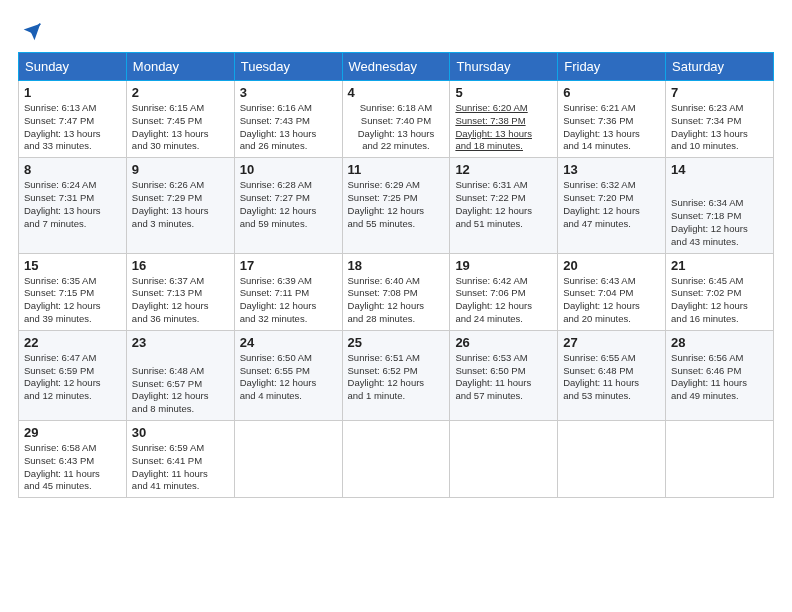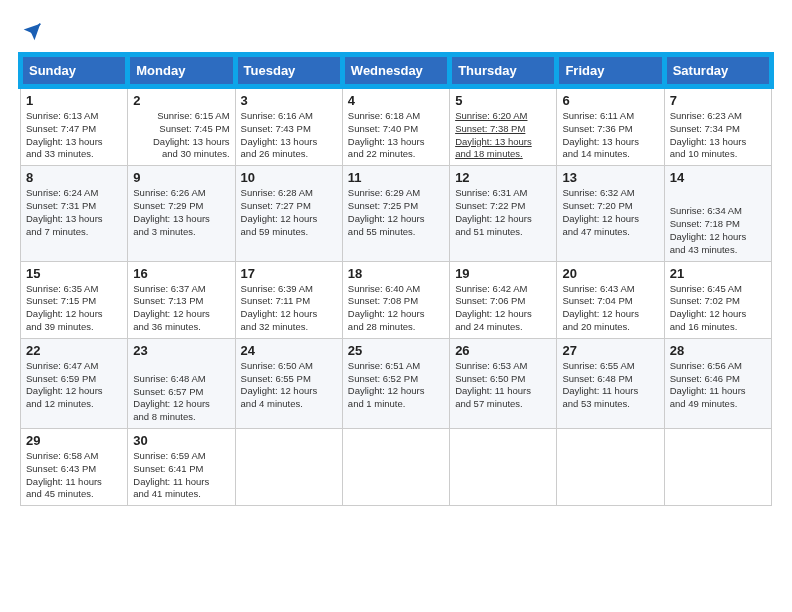--- a/index.html
+++ b/index.html
@@ -66,22 +66,22 @@
       width: 100%;
       border-collapse: collapse;
       table-layout: fixed;
     }
     .calendar-table th {
       background-color: #2d6cc0;
       color: #fff;
       text-align: left;
       padding: 6px 6px;
       font-size: 13px;
-      font-weight: bold;
-      border: 5px solid #0ea5e9;
+      font-weight: normal;
+      border: 1px solid #0ea5e9;
     }
     .calendar-table td {
       border: 1px solid #ccc;
       vertical-align: top;
       padding: 4px 5px;
       font-size: 10px;
       color: #333;
       background: #fff;
       height: 74px;
     }
@@ -141,49 +141,49 @@
     <tr>
           <td>
             <span class="day-number">1</span>
             <div class="cell-text" style="white-space: pre-line;">Sunrise: 6:13 AM
 Sunset: 7:47 PM
 Daylight: 13 hours
 and 33 minutes.</div>
           </td>
           <td>
             <span class="day-number">2</span>
-            <div class="cell-text" style="white-space: pre-line; text-align: right;">Sunrise: 6:15 AM
+            <div class="cell-text" style="white-space: pre-line;">Sunrise: 6:15 AM
 Sunset: 7:45 PM
 Daylight: 13 hours
 and 30 minutes.</div>
           </td>
           <td>
             <span class="day-number">3</span>
             <div class="cell-text" style="white-space: pre-line;">Sunrise: 6:16 AM
 Sunset: 7:43 PM
 Daylight: 13 hours
 and 26 minutes.</div>
           </td>
           <td>
             <span class="day-number">4</span>
-            <div class="cell-text" style="white-space: pre-line;">Sunrise: 6:18 AM
+            <div class="cell-text" style="white-space: pre-line; text-align: center;">Sunrise: 6:18 AM
 Sunset: 7:40 PM
 Daylight: 13 hours
 and 22 minutes.</div>
           </td>
           <td>
             <span class="day-number">5</span>
             <div class="cell-text" style="white-space: pre-line; text-decoration: underline;">Sunrise: 6:20 AM
 Sunset: 7:38 PM
 Daylight: 13 hours
 and 18 minutes.</div>
           </td>
           <td>
             <span class="day-number">6</span>
-            <div class="cell-text" style="white-space: pre-line;">Sunrise: 6:11 AM
+            <div class="cell-text" style="white-space: pre-line;">Sunrise: 6:21 AM
 Sunset: 7:36 PM
 Daylight: 13 hours
 and 14 minutes.</div>
           </td>
           <td>
             <span class="day-number">7</span>
             <div class="cell-text" style="white-space: pre-line;">Sunrise: 6:23 AM
 Sunset: 7:34 PM
 Daylight: 13 hours
 and 10 minutes.</div>

